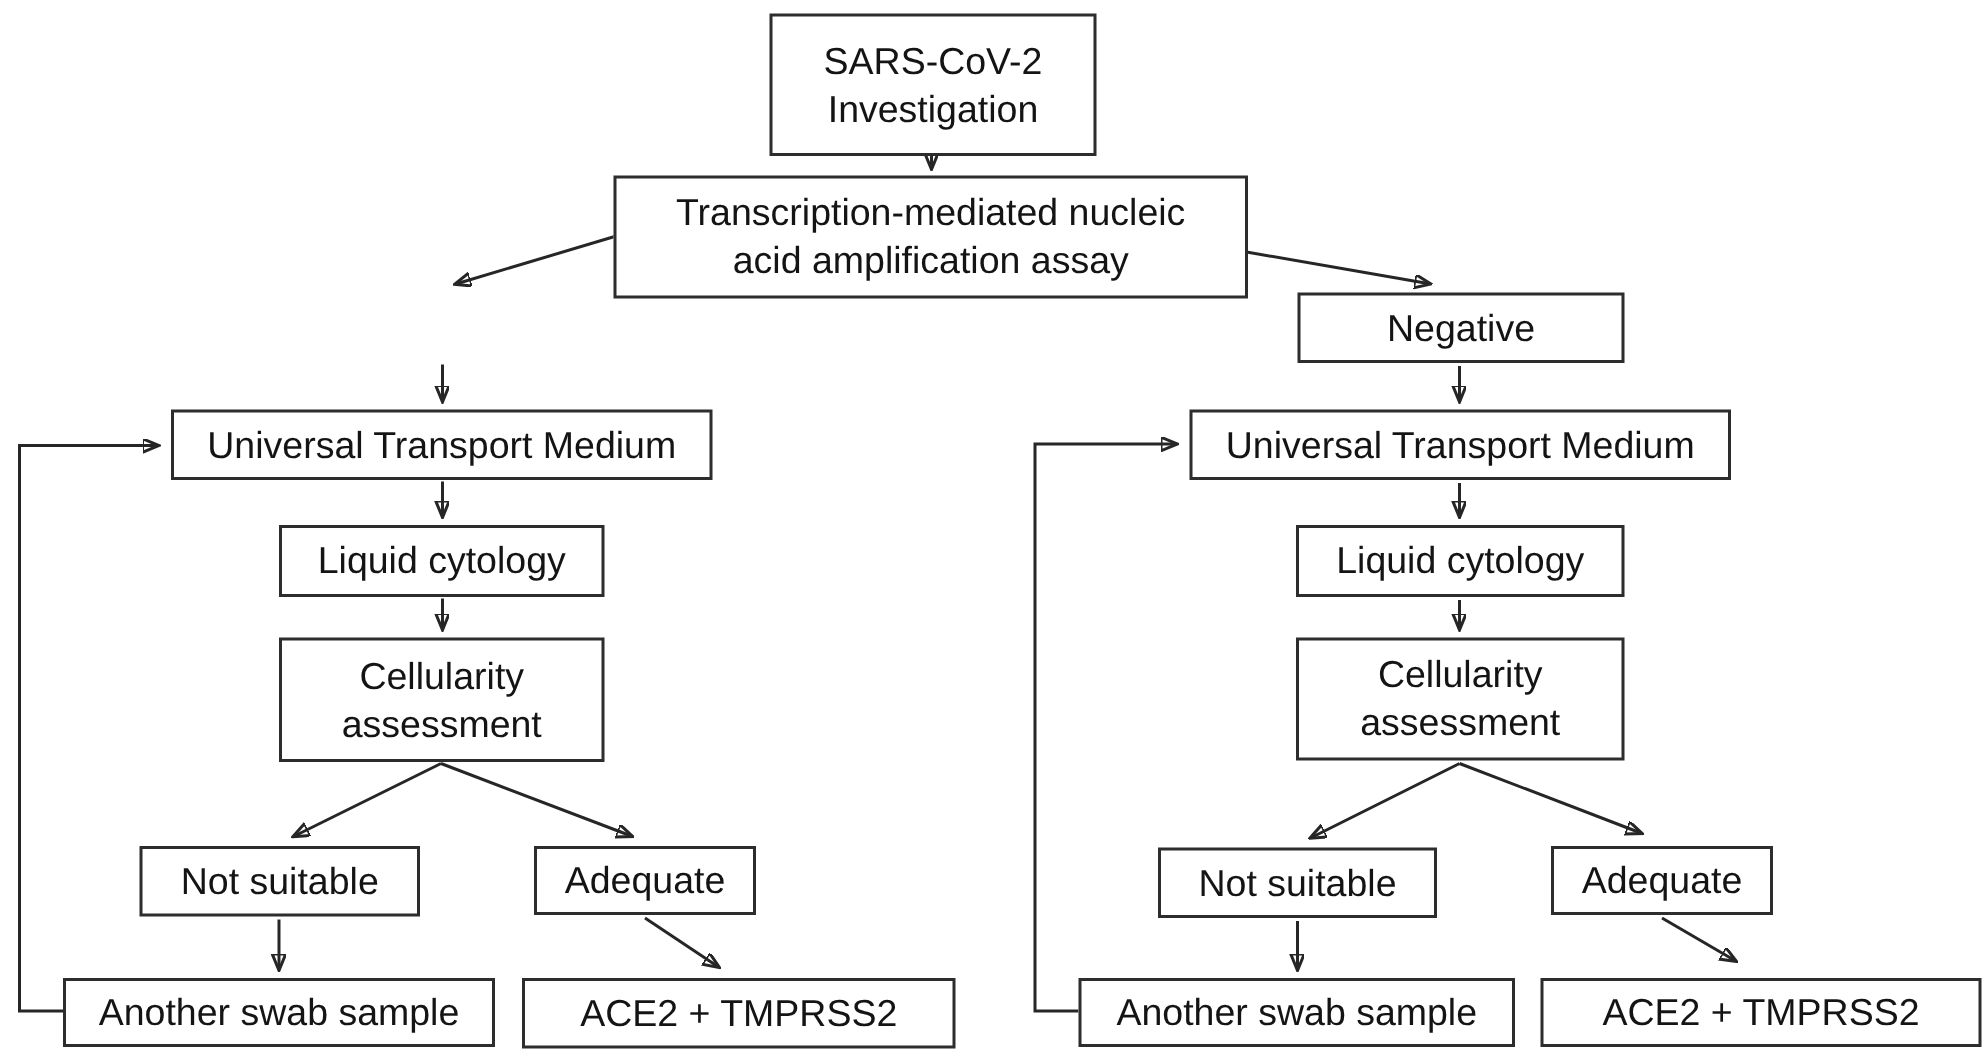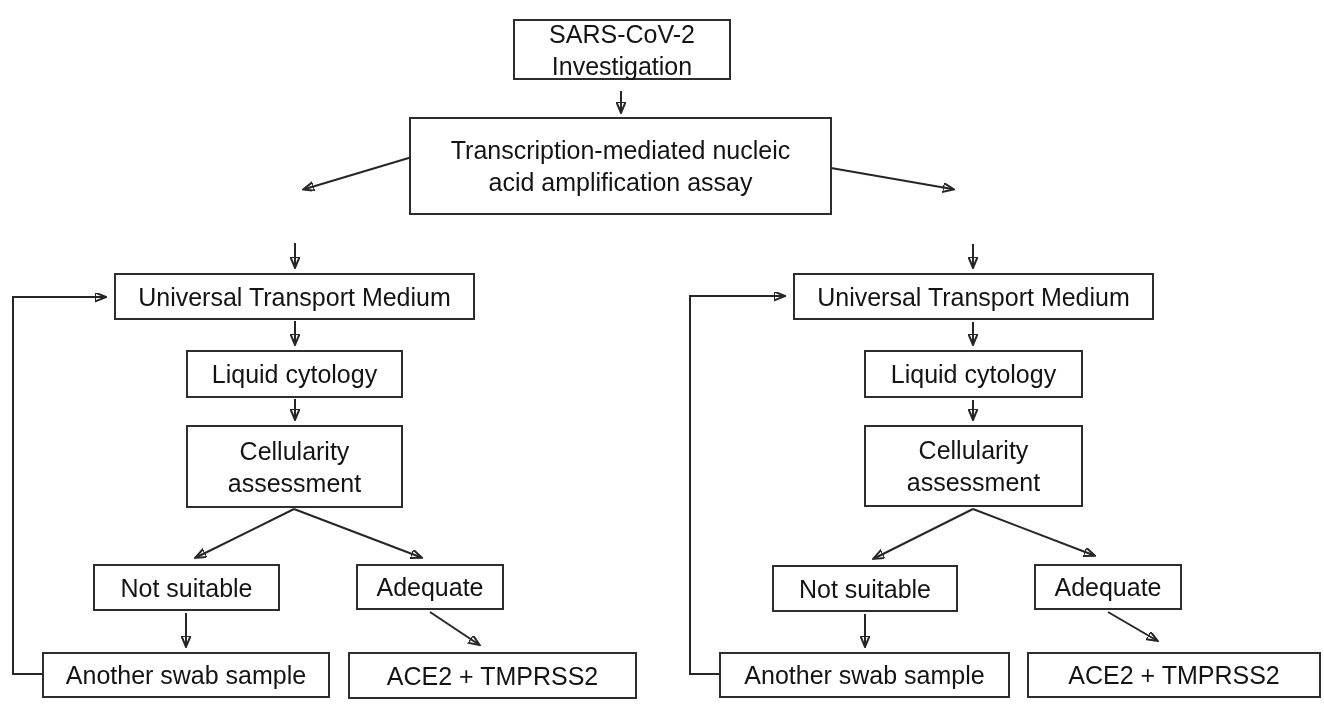--- a/index.html
+++ b/index.html
@@ -67,39 +67,40 @@
     <path d="M973 244 V 266" marker-end="url(#arr)" stroke="#262626"></path>
     <path d="M973 322 V 343" marker-end="url(#arr)" stroke="#262626"></path>
     <path d="M973 400 V 418" marker-end="url(#arr)" stroke="#262626"></path>
     <path d="M973 509 L875 558" marker-end="url(#arr)" stroke="#262626"></path>
     <path d="M973 509 L1093 555" marker-end="url(#arr)" stroke="#262626"></path>
     <path d="M865 614 V 645" marker-end="url(#arr)" stroke="#262626"></path>
     <path d="M1108 612 L1156 640" marker-end="url(#arr)" stroke="#262626"></path>
     <path d="M719 674 H 690 V 296 H 783" marker-end="url(#arr)" stroke="#262626"></path>
   </svg>
 
-  <div class="node wide-pad" style="left:513px;top:19px;width:218px;height:61px;">SARS-CoV-2 Investigation</div>
+  <div class="node wide-pad" style="left:513px;top:9px;width:218px;height:95px;">SARS-CoV-2 Investigation</div>
 
-  <div class="node wide-pad" style="left:409px;top:117px;width:423px;height:98px;">Transcription-mediated nucleic acid amplification assay</div>
+  <div class="node wide-pad" style="left:409px;top:117px;width:423px;height:82px;">Transcription-mediated nucleic acid amplification assay</div>
 
 
   <div class="node" style="left:114px;top:273px;width:361px;height:47px;">Universal Transport Medium</div>
 
   <div class="node" style="left:186px;top:350px;width:217px;height:48px;">Liquid cytology</div>
 
   <div class="node wide-pad" style="left:186px;top:425px;width:217px;height:83px;">Cellularity assessment</div>
 
   <div class="node" style="left:93px;top:564px;width:187px;height:47px;">Not suitable</div>
 
   <div class="node" style="left:356px;top:564px;width:148px;height:46px;">Adequate</div>
 
   <div class="node" style="left:42px;top:652px;width:288px;height:46px;">Another swab sample</div>
 
   <div class="node" style="left:348px;top:652px;width:289px;height:47px;">ACE2 + TMPRSS2</div>
 
+  <div class="node" style="left:865px;top:195px;width:218px;height:47px;">Negative</div>
 
   <div class="node" style="left:793px;top:273px;width:361px;height:47px;">Universal Transport Medium</div>
 
   <div class="node" style="left:864px;top:350px;width:219px;height:48px;">Liquid cytology</div>
 
   <div class="node wide-pad" style="left:864px;top:425px;width:219px;height:82px;">Cellularity assessment</div>
 
   <div class="node" style="left:772px;top:565px;width:186px;height:47px;">Not suitable</div>
 
   <div class="node" style="left:1034px;top:564px;width:148px;height:46px;">Adequate</div>

